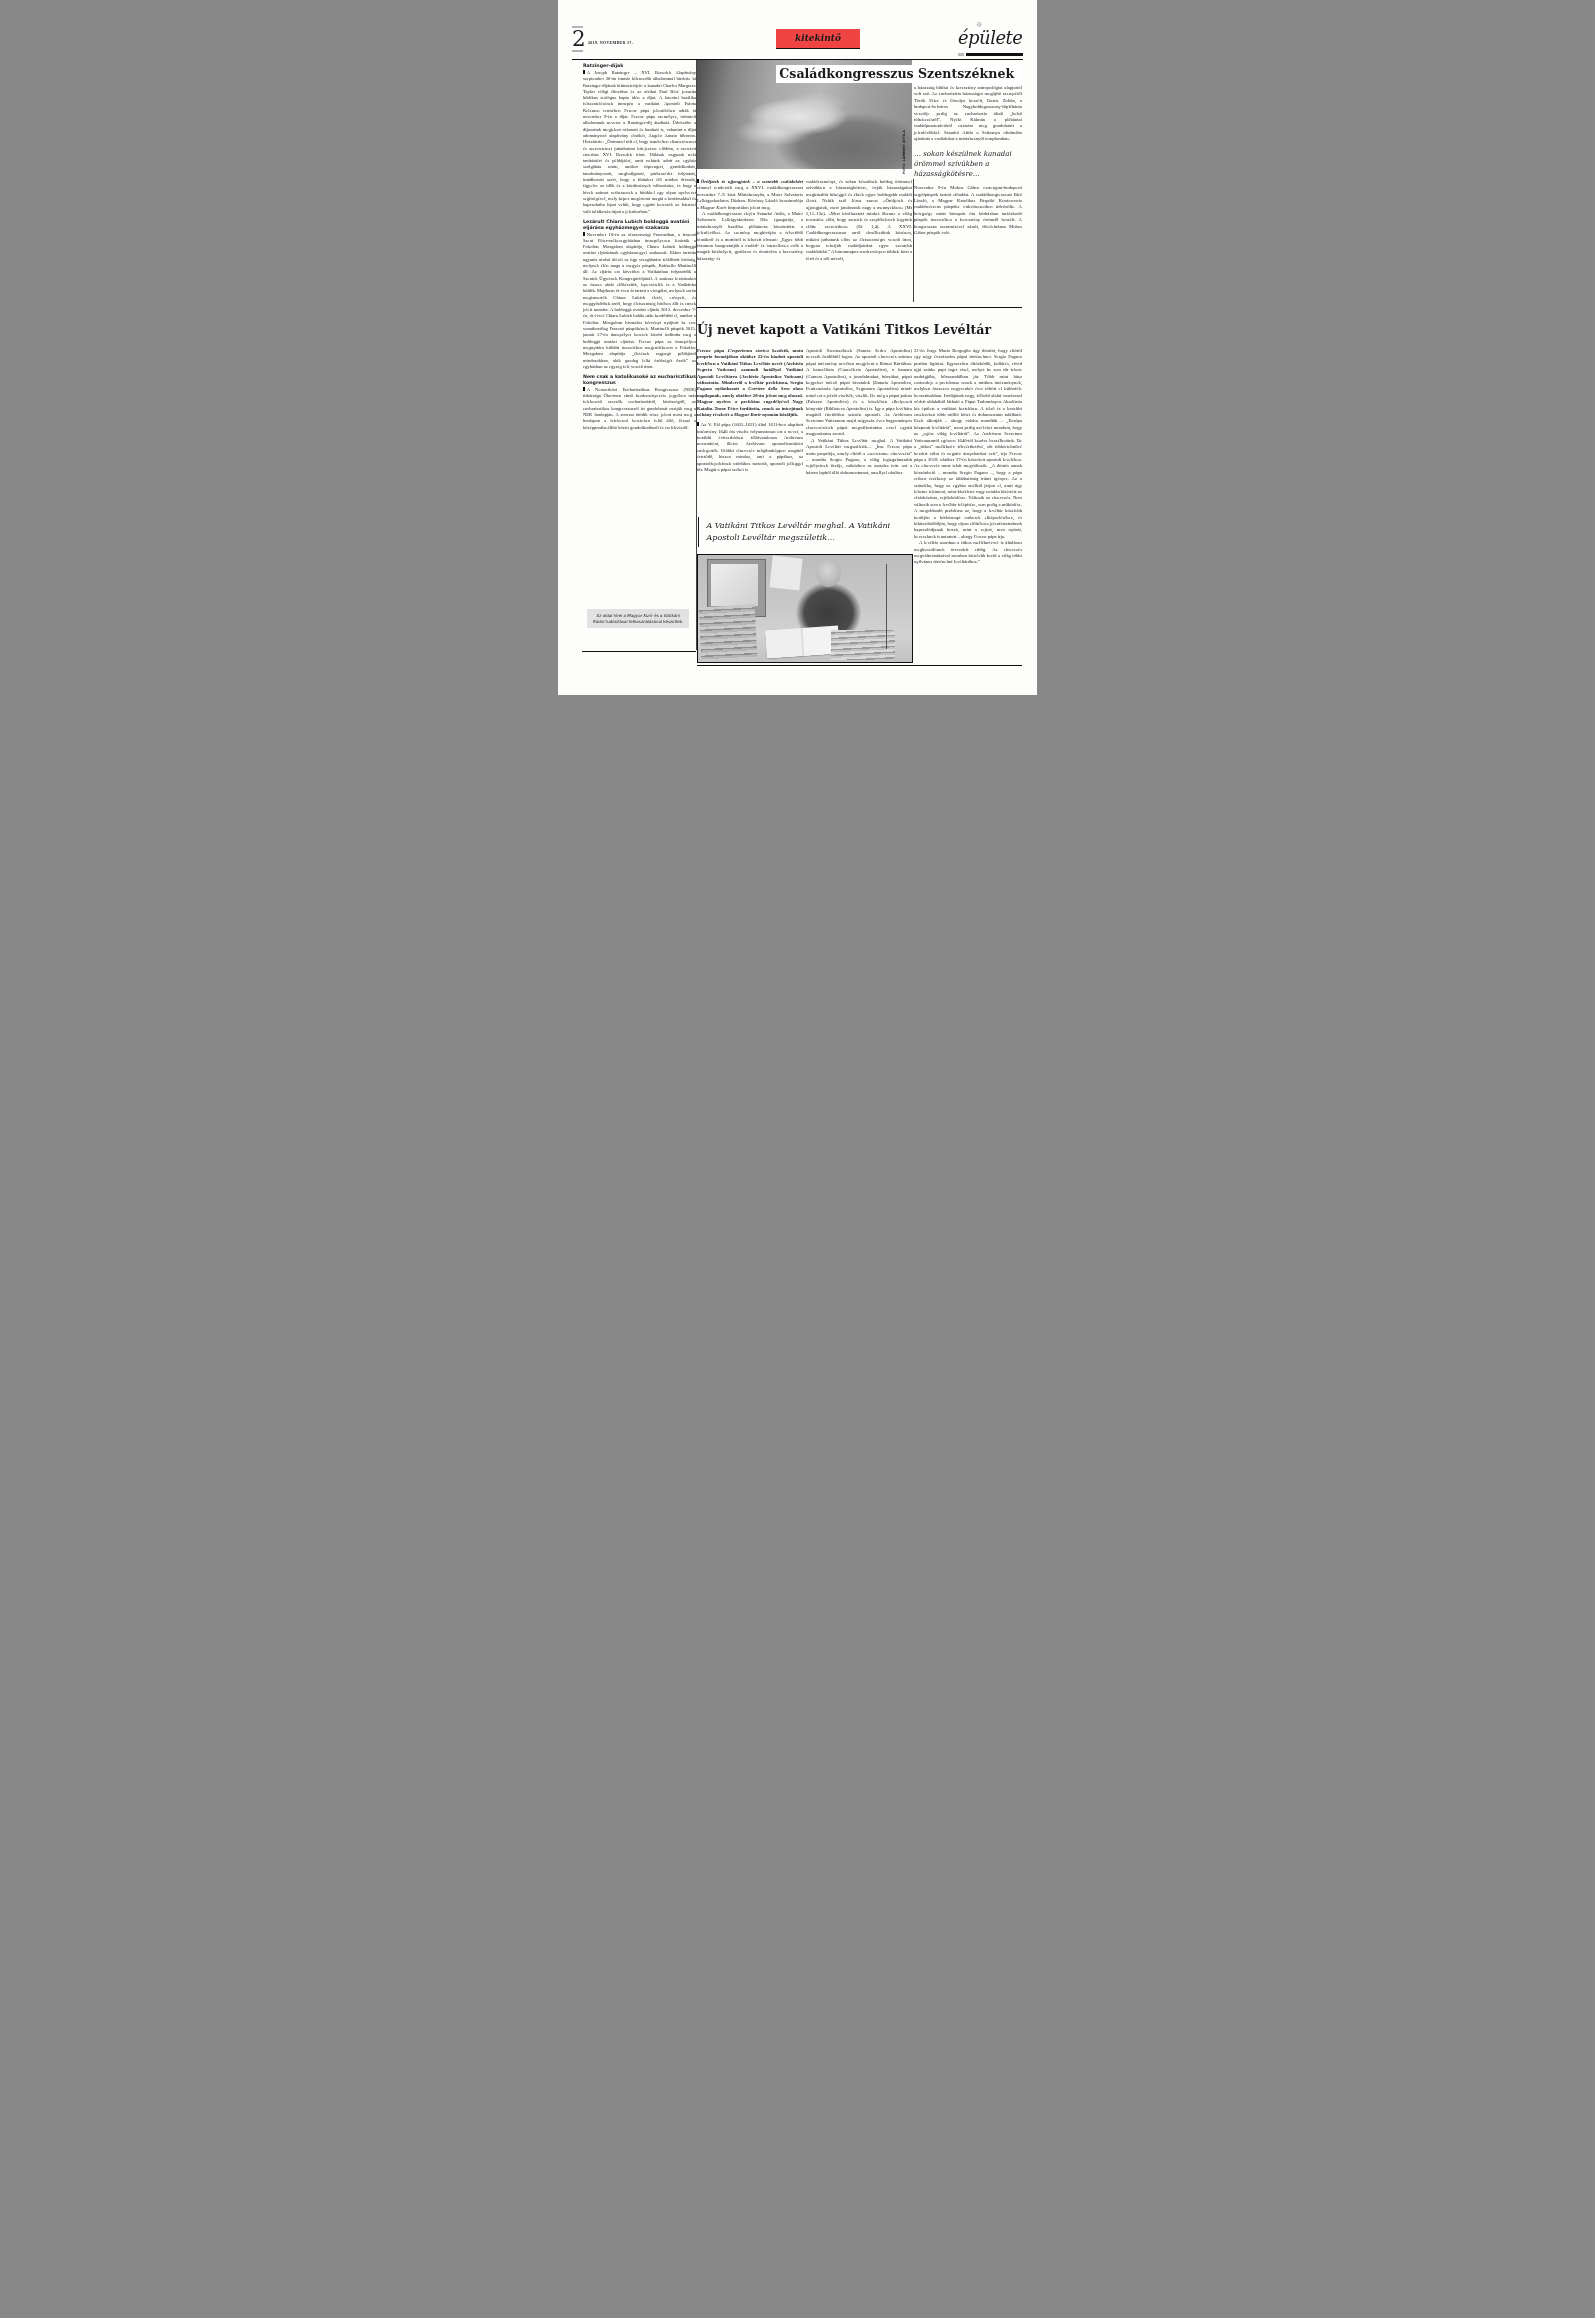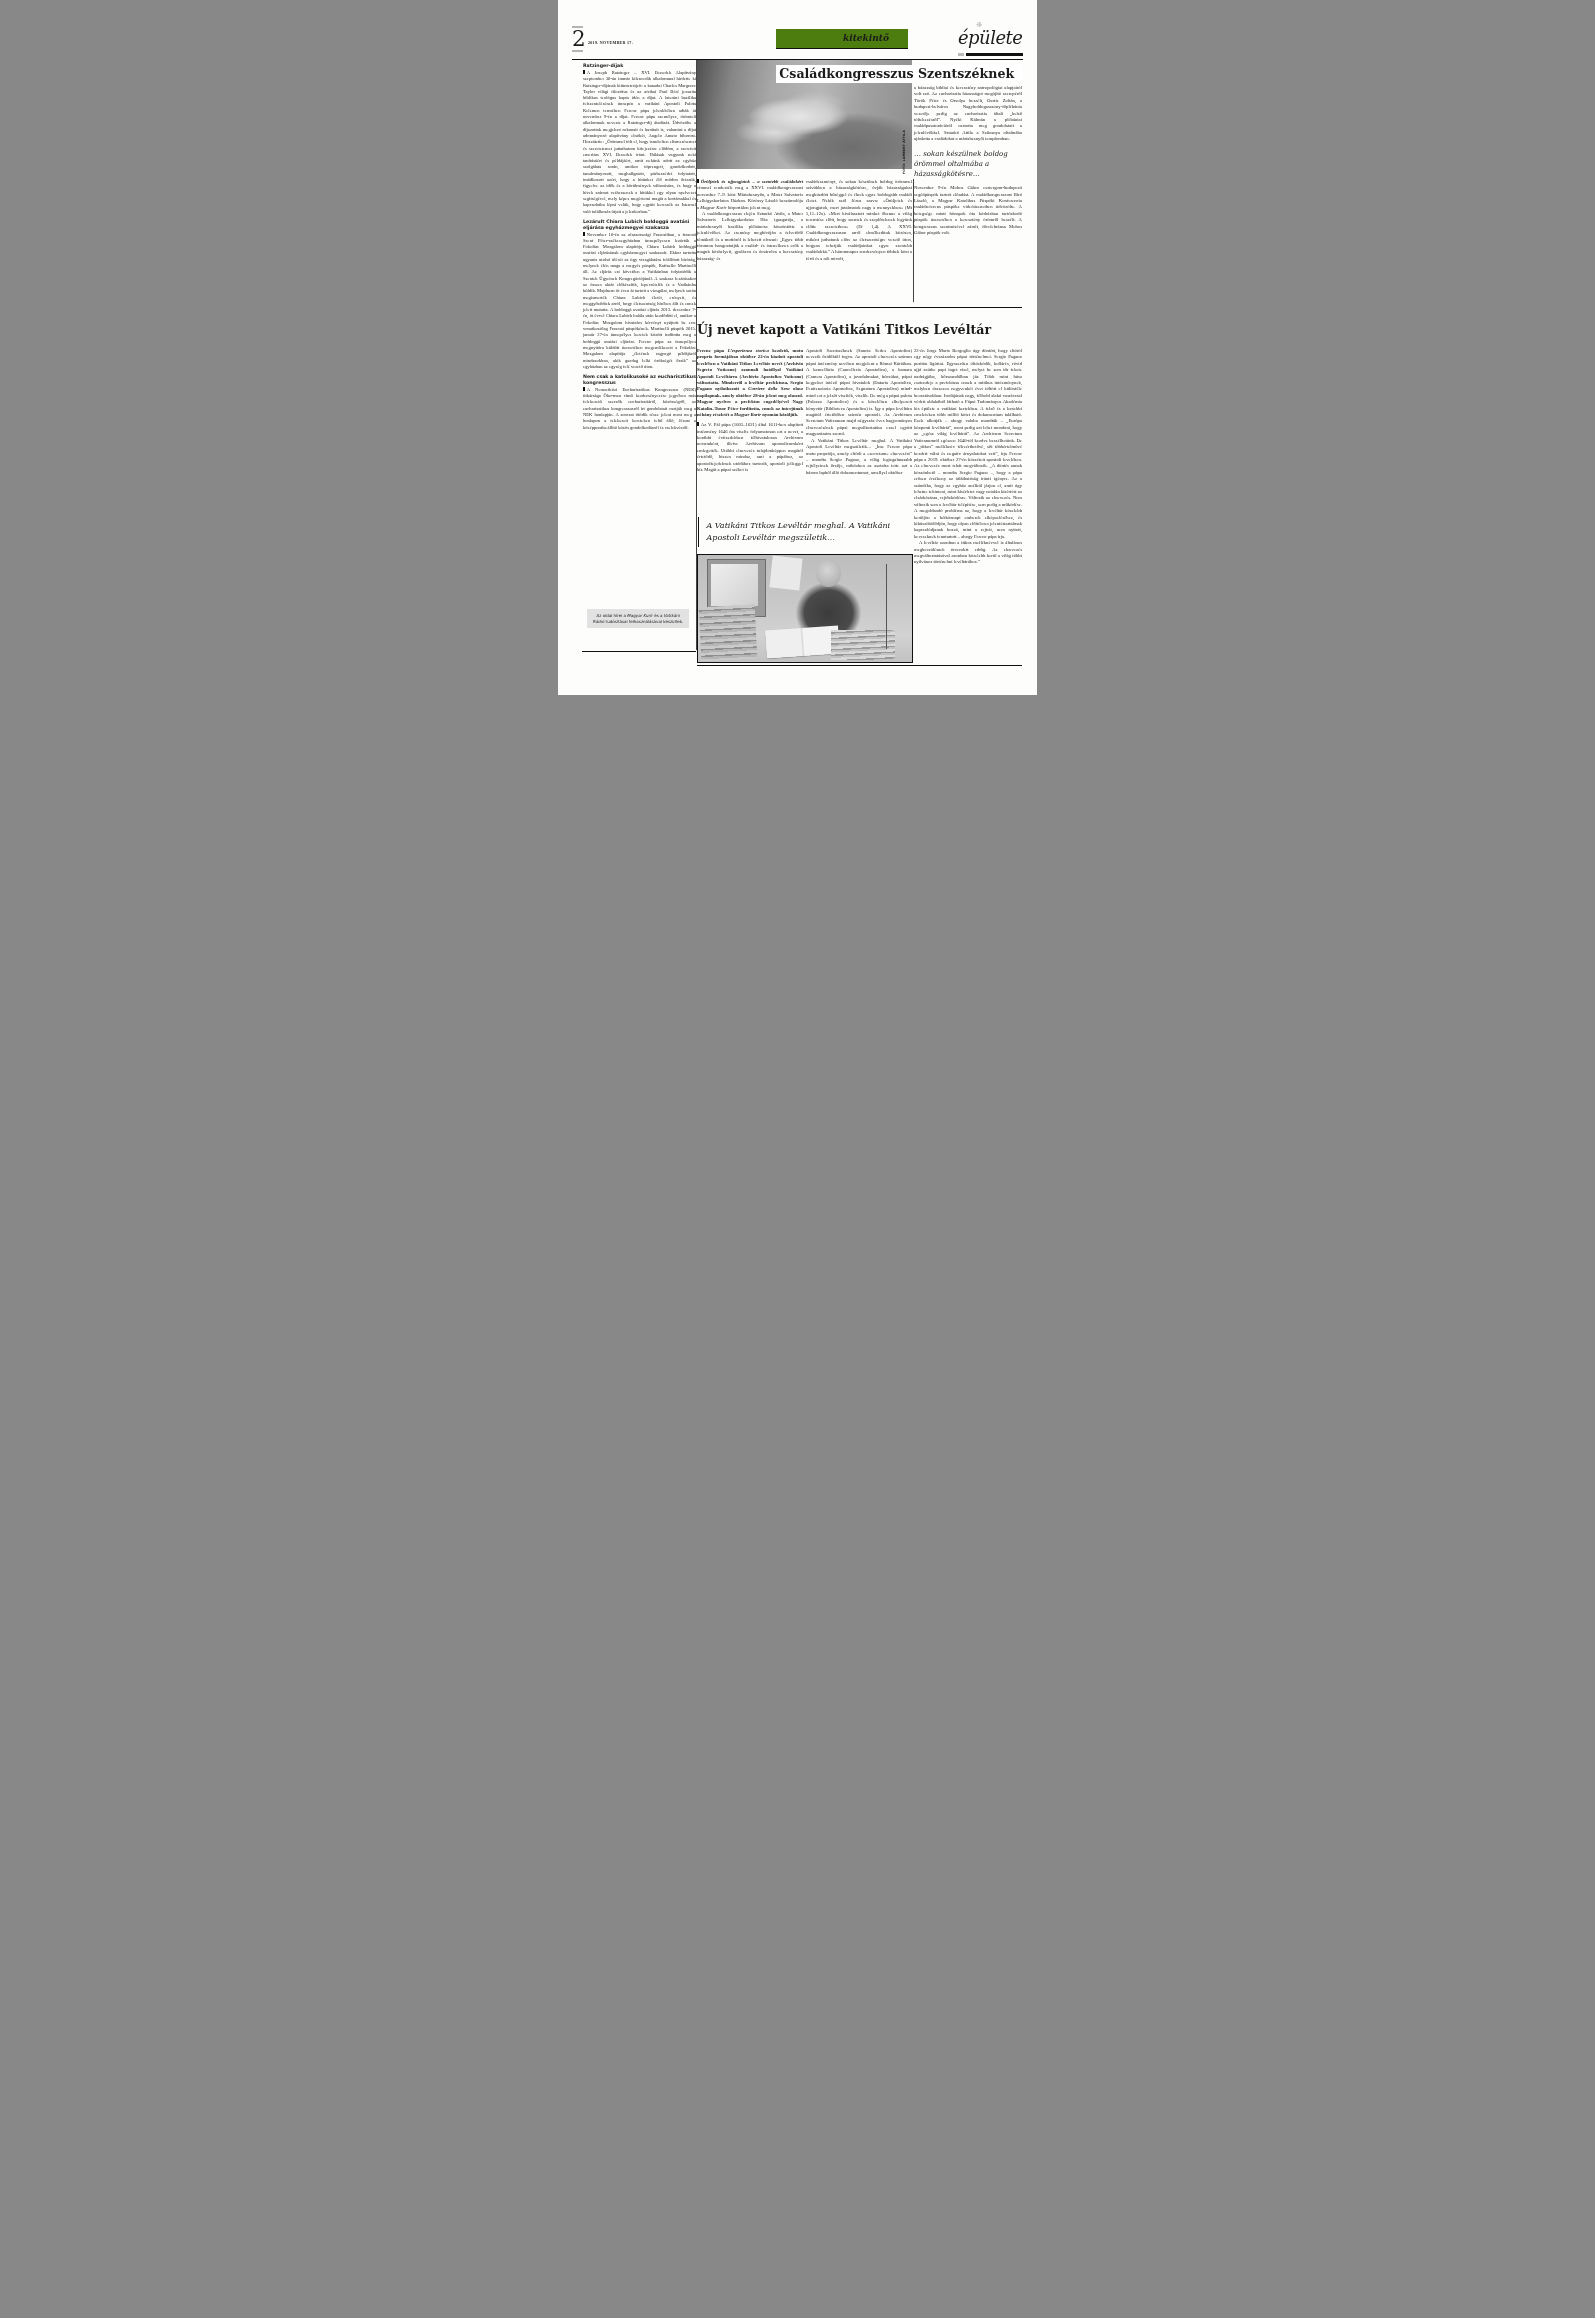--- a/index.html
+++ b/index.html
@@ -3,23 +3,23 @@
 <meta charset="utf-8">
 <style>
   html,body{margin:0;padding:0;background:#888;}
   #page{position:relative;width:479px;height:695px;background:#fdfdfc;margin:0 auto;
         font-family:"Liberation Serif","DejaVu Serif",serif;color:#1c1c1c;overflow:hidden;}
   .abs{position:absolute;}
   
   .gbar{position:absolute;width:11.7px;height:1.9px;background:#b4b4b4;}
   #pageno{position:absolute;left:14px;top:27px;font-family:"DejaVu Serif",serif;font-size:21.5px;line-height:23.4px;font-weight:400;}
   #dateline{position:absolute;left:30px;top:40px;font-size:4px;letter-spacing:0.3px;font-weight:bold;}
-  #kitekinto{position:absolute;left:218px;top:29px;width:84px;height:19px;background:#4d7c0f;
+  #kitekinto{position:absolute;left:218px;top:29px;width:84px;height:19px;background:#ef4444;
              border-bottom:1.9px solid #111;text-align:center;line-height:19px;
-             font-family:"DejaVu Serif",serif;font-style:italic;font-weight:bold;font-size:9px;padding-left:48px;}
+             font-family:"DejaVu Serif",serif;font-style:italic;font-weight:bold;font-size:9px;}
   #brand{position:absolute;right:14.5px;top:24px;font-family:"DejaVu Serif",serif;font-style:italic;
          font-size:18px;line-height:28px;letter-spacing:-0.5px;}
   #brand-flame{position:absolute;right:55px;top:20.6px;font-size:7px;color:#9a9a9a;}
   #brand-bar{position:absolute;left:408px;top:53px;width:57px;height:2.8px;background:#111;}
   #brand-bar-gray{position:absolute;left:400px;top:53px;width:6px;height:2.8px;background:#bbb;}
   .rule{position:absolute;background:#111;}
   
   .col{position:absolute;text-align:justify;font-size:4.7px;line-height:6.4px;hyphens:auto;-webkit-hyphens:auto;}
   .col p{margin:0;}
   .col p.ind{text-indent:5.1px;}
@@ -106,21 +106,21 @@
     <p><span class="pmark"></span><span class="it leadbold">Örüljetek és ujjongjatok – a szentebb családokért</span><span> címmel rendezték meg a XXVI. családkongresszust november 7–9. közt Máriabesnyőn, a Mater Salvatoris Lelkigyakorlatos Házban. Körössy László beszámolója a </span><span class="it">Magyar Kurír</span><span> hírportálon jelent meg.</span></p>
     <p class="ind">A családkongresszus elején Sztankó Attila, a Mater Salvatoris Lelkigyakorlatos Ház igazgatója, a máriabesnyői bazilika plébánosa köszöntötte a jelenlévőket. Az esemény meghívóján a felvetődő témákról és a mottóról is lehetett olvasni: „Egyre több fórumon hangoztatják a család- és istenellenes erők a maguk közhelyeit, gyalázva és ócsárolva a keresztény házasság- és</p>
   </div>
   <div class="col" style="left:248px;top:179px;width:106px;">
     <p>családeszményt, és sokan készülnek boldog örömmel szívükben a házasságkötésre, óvják házasságukat megküzdött hűséggel és élnek egyre boldogabb családi életet. Nekik szól Jézus szava: »Örüljetek és ujjongjatok, mert jutalmatok nagy a mennyekben« (Mt 5,11–12a). »Mert kiválasztott minket őbenne a világ teremtése előtt, hogy szentek és szeplőtelenek legyünk előtte szeretetben« (Ef 1,4). A XXVI. Családkongresszuson arról elmélkedünk közösen, miként juthatunk előre az életszentségre vezető úton, hogyan tehetjük családjainkat egyre szentebb családokká.” A háromnapos rendezvényen többek közt a férfi és a női mivolt,</p>
   </div>
   <div class="vline" style="left:355px;top:179px;height:123px;"></div>
 
   <div class="col" style="left:356px;top:85px;width:108px;">
     <p>a házasság bibliai és keresztény antropológiai alapjairól volt szó. Az eucharisztia házasságot megújító szerepéről Török Péter és Orsolya beszélt, Osztie Zoltán, a budapest-belváros Nagyboldogasszony-főplébánia vezetője pedig az eucharisztia általi „belső töltekezésről”. Nyéki Kálmán a plébániai családpasztorációról osztotta meg gondolatait a jelenlévőkkel. Sztankó Attila a Szűzanya oltalmába ajánlotta a családokat a máriabesnyői templomban.</p>
-    <div id="quote-right">… sokan készülnek boldog örömmel oltalmába a házasságkötésre…</div>
+    <div id="quote-right">… sokan készülnek kanadai örömmel szívükben a házasságkötésre…</div>
     <p>November 9-én Mohos Gábor esztergom-budapesti segédpüspök tartott előadást. A családkongresszust Bíró László, a Magyar Katolikus Püspöki Konferencia családreferens püspöke videóüzenetben üdvözölte. A betegsége miatt hónapok óta kórházban tartózkodó püspök üzenetében a keresztény örömről beszélt. A kongresszus szentmisével zárult, főcelebránsa Mohos Gábor püspök volt.</p>
   </div>
 
   <div class="rule" style="left:139px;top:307px;width:325px;height:0.9px;"></div>
 
   <div id="headline2" class="abs">Új nevet kapott a Vatikáni Titkos Levéltár</div>
 
   <div class="col" style="left:139px;top:348px;width:106px;">
     <p class="leadbold"><span>Ferenc pápa </span><span class="it">L’esperienza storica</span><span> kezdetű, motu proprio formájában október 22-én kiadott apostoli levelében a Vatikáni Titkos Levéltár nevét (Archivio Segreto Vaticano) azonnali hatállyal Vatikáni Apostoli Levéltárra (Archivio Apostolico Vaticano) változtatta. Minderről a levéltár prefektusa, Sergio Pagano nyilatkozott a </span><span class="it">Corriere della Sera</span><span> olasz napilapnak, amely október 28-án jelent meg olaszul. Magyar nyelvre a prefektus engedélyével Nagy Katalin–Tusor Péter fordította, ennek az interjúnak néhány részletét a </span><span class="it">Magyar Kurír</span><span> nyomán közöljük.</span></p>
     <p style="margin-top:3.7px;"><span class="pmark"></span><span>Az V. Pál pápa (1605–1621) által 1611-ben alapított intézmény 1646 óta viselte folyamatosan ezt a nevet, a korábbi évtizedekben félhivatalosan Archivum novumként, illetve Archivum apostolicumként emlegették. Utóbbi elnevezés tulajdonképpen magától értetődő, hiszen mindaz, ami a pápához, az apostolfejedelmek utódához tartozik, apostoli jelleggel bír. Magát a pápai széket is</span></p>

